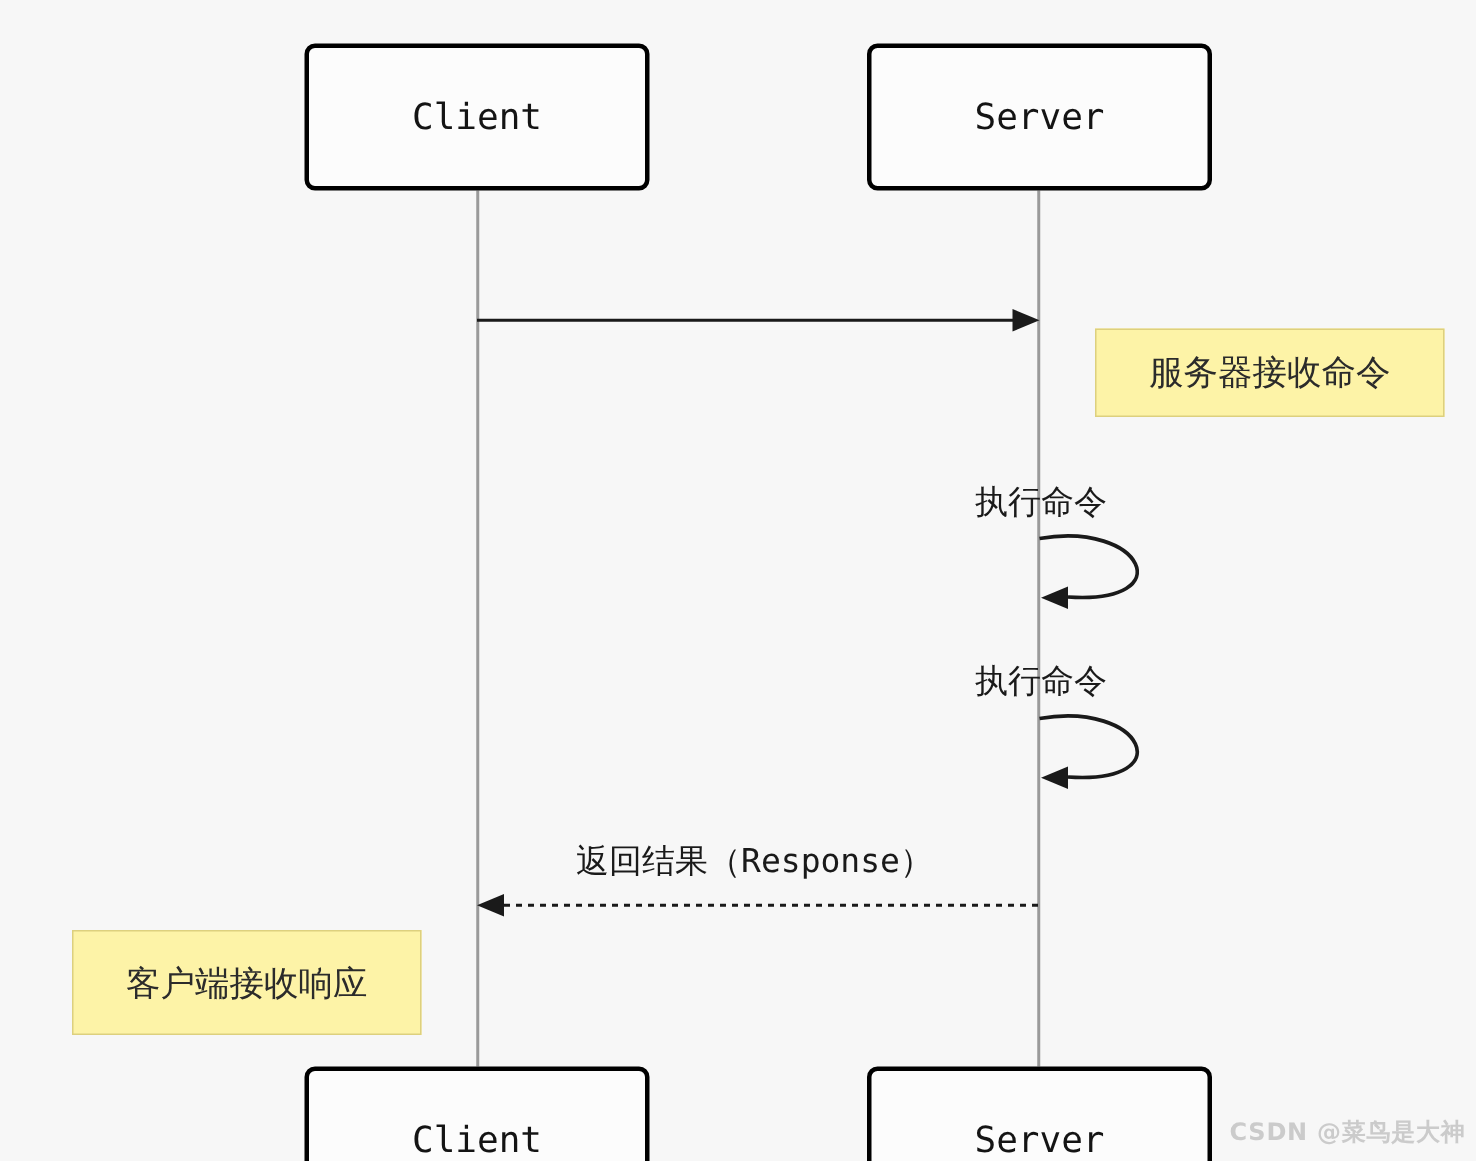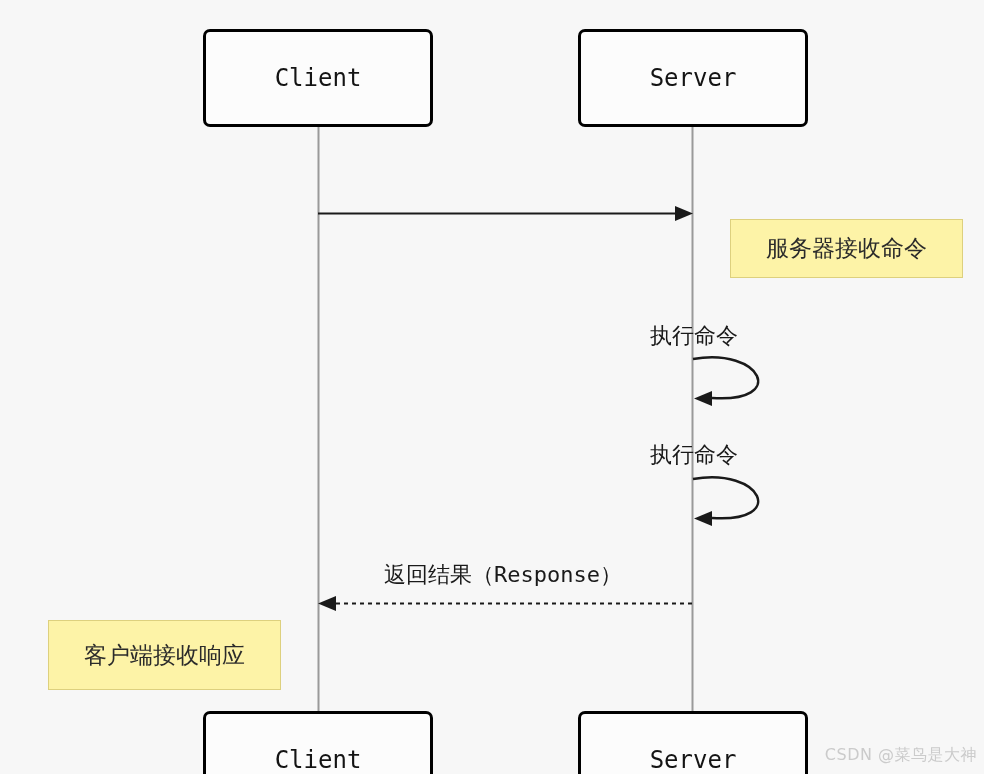--- a/index.html
+++ b/index.html
@@ -23,20 +23,21 @@
   .note {
     position:absolute; background:#fdf3a7; border:1px solid #ddd07e;
     display:flex; align-items:center; justify-content:center;
     font-size:23px; color:#2b2b2b; white-space:nowrap;
   }
   .watermark {
     position:absolute; right:7px; top:745px;
     font-size:16px; color:#cbcbcb; letter-spacing:0.5px;
     font-family:"DejaVu Sans","Liberation Sans",sans-serif;
     white-space:nowrap;
+    font-weight:bold;
   }
 </style>
 </head>
 <body>
 
 <div class="canvas">
 
   <svg class="diagram-svg" width="984" height="774" viewBox="0 0 984 774">
     <line x1="318.5" y1="127" x2="318.5" y2="711" stroke="#9a9a9a" stroke-width="2"></line>
     <line x1="692.5" y1="127" x2="692.5" y2="711" stroke="#9a9a9a" stroke-width="2"></line>

